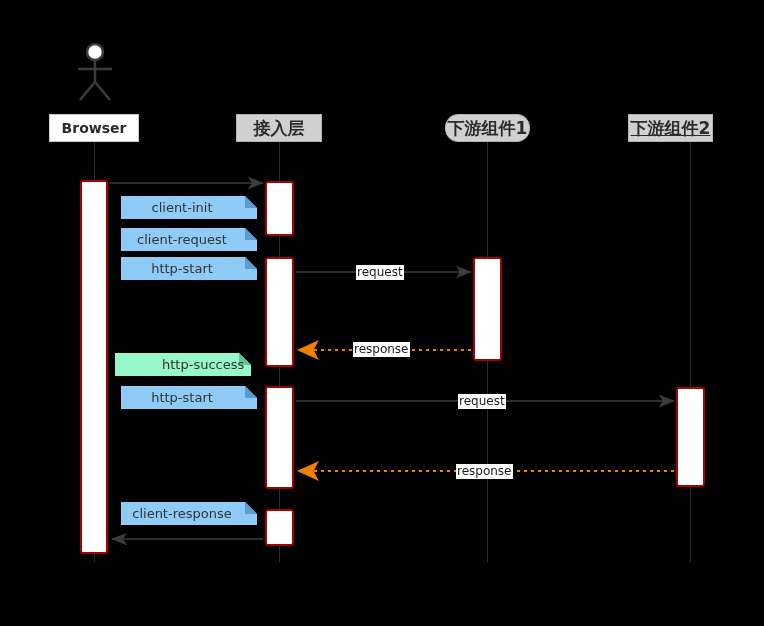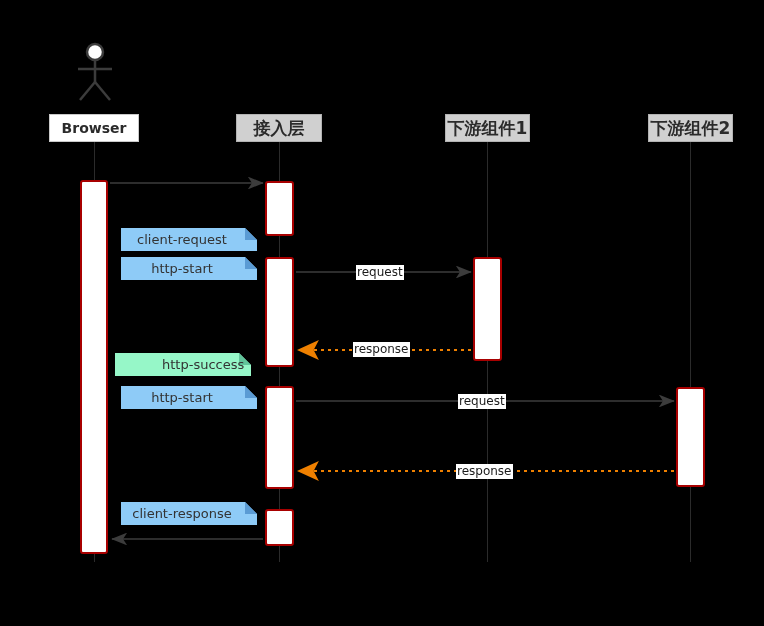--- a/index.html
+++ b/index.html
@@ -118,24 +118,24 @@
   <div class="lifeline" style="left:279px; top:142px; height:420px;"></div>
   <div class="lifeline" style="left:487px; top:142px; height:420px;"></div>
   <div class="lifeline" style="left:690px; top:142px; height:420px;"></div>
 
   <div class="participant actor-label" style="left:49px; top:114px; width:90px;">
     <span>Browser</span>
   </div>
   <div class="participant" style="left:236px; top:114px; width:86px;">
     <span>接入层</span>
   </div>
-  <div class="participant" style="left:445px; top:114px; width:85px;">
+  <div class="participant" style="left:445px; top:114px; width:85px;border-radius:13px;">
     <span>下游组件1</span>
   </div>
-  <div class="participant" style="left:648px; top:114px; width:85px;">
+  <div class="participant" style="left:628px; top:114px; width:85px;text-decoration:underline;">
     <span>下游组件2</span>
   </div>
 
   <svg class="abs" style="left:0; top:0; width:764px; height:626px; pointer-events:none;">
     <defs>
       <marker id="arrow-solid-r" markerWidth="10" markerHeight="8" refX="9.5" refY="4" orient="auto">
         <path d="M0,0 L10,4 L0,8 L2.6,4 Z" fill="#3c3c3c"></path>
       </marker>
       <marker id="arrow-solid-l" markerWidth="10" markerHeight="8" refX="9.5" refY="4" orient="auto">
         <path d="M0,0 L10,4 L0,8 L2.6,4 Z" fill="#3c3c3c"></path>
@@ -164,20 +164,27 @@
   <div class="activation" style="left:265px; top:386px; width:29px; height:103px;"></div>
   <div class="activation" style="left:265px; top:509px; width:29px; height:37px;"></div>
   <div class="activation" style="left:473px; top:257px; width:29px; height:104px;"></div>
   <div class="activation" style="left:676px; top:387px; width:29px; height:100px;"></div>
 
   <div class="msg-label" style="left:356px; top:265px;">request</div>
   <div class="msg-label" style="left:353px; top:342px;">response</div>
   <div class="msg-label" style="left:458px; top:394px;">request</div>
   <div class="msg-label" style="left:456px; top:464px;">response</div>
 
+  <div class="note" style="left:121px; top:196px; width:136px;">
+    <svg class="note-body" viewBox="0 0 136 23" preserveAspectRatio="none">
+      <path d="M0,0 L124,0 L136,12 L136,23 L0,23 Z" fill="#8ecbf7"></path>
+      <path d="M124,0 L136,12 L124,12 Z" fill="#5a9bd4"></path>
+    </svg>
+    <span class="note-text">client-init</span>
+  </div>
 
   <div class="note" style="left:121px; top:228px; width:136px;">
     <svg class="note-body" viewBox="0 0 136 23" preserveAspectRatio="none">
       <path d="M0,0 L124,0 L136,12 L136,23 L0,23 Z" fill="#8ecbf7"></path>
       <path d="M124,0 L136,12 L124,12 Z" fill="#5a9bd4"></path>
     </svg>
     <span class="note-text">client-request</span>
   </div>
 
   <div class="note" style="left:121px; top:257px; width:136px;">

